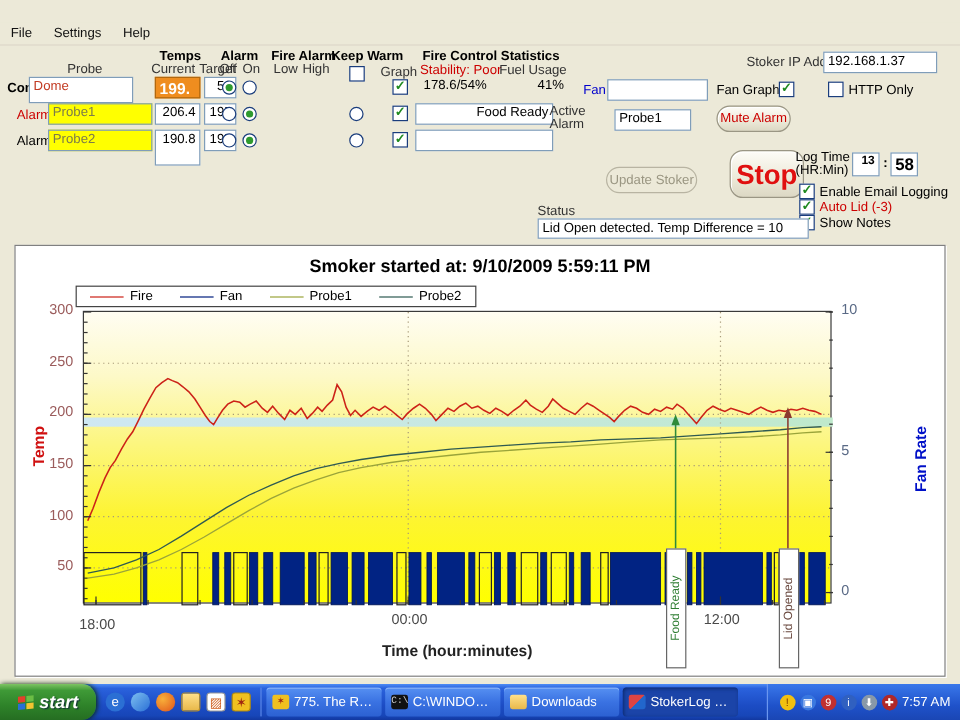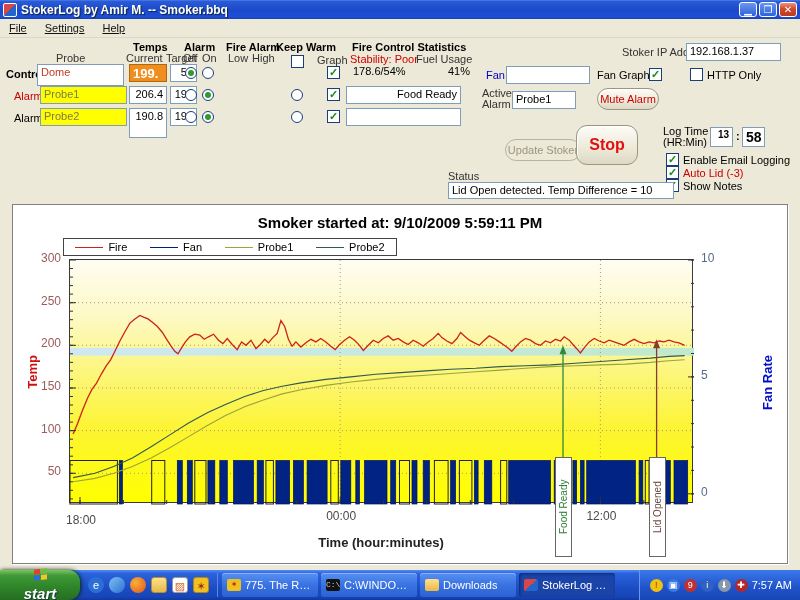--- a/index.html
+++ b/index.html
@@ -13,21 +13,21 @@
     display:flex;align-items:center;padding:0 3px;color:#fff;}
   .titlebar .appicon{width:14px;height:14px;margin-right:4px;background:linear-gradient(135deg,#d44 0 50%,#26c 50% 100%);border:1px solid #fff;border-radius:2px;}
   .titlebar .ttext{font-size:12px;font-weight:bold;text-shadow:1px 1px 1px #123;}
   .winbtns{margin-left:auto;display:flex;gap:2px;}
   .winbtn{width:18px;height:15px;border:1px solid #fff;border-radius:3px;color:#fff;font-size:10px;line-height:13px;text-align:center;
     background:linear-gradient(180deg,#6a96f0,#2f62d8);}
   .winbtn.close{background:linear-gradient(180deg,#ee9180,#d2492c 45%,#b83a20);}
 
   
   .menubar{position:absolute;left:0;top:19px;width:800px;height:19px;background:#ece9d8;border-bottom:1px solid #dcd8c8;
-    display:flex;align-items:center;gap:0;font-size:11px;color:#111;text-decoration:underline;}
+    display:flex;align-items:center;gap:0;font-size:11px;color:#111;}
   .menuitem{padding:2px 9px;}
 
   
   .lbl{position:absolute;font-size:11px;color:#000;white-space:nowrap;}
   .b{font-weight:bold;}
   .red{color:#c00;}
   .blue{color:#00c;}
   .field{position:absolute;background:#fff;border:1px solid #7f9db9;font-size:11px;color:#000;
     padding:1px 3px;overflow:hidden;white-space:nowrap;}
   .cb{position:absolute;width:13px;height:13px;background:#fff;border:1px solid #1a3d7c;font-size:11px;line-height:11px;text-align:center;color:#1f8a1f;}
@@ -57,50 +57,41 @@
   .xlab{position:absolute;left:56px;top:330px;width:624px;text-align:center;font-size:13px;font-weight:bold;color:#222;}
   .ann-box{position:absolute;top:197px;height:100px;width:17px;background:#fff;border:1px solid #666;z-index:6;
     writing-mode:vertical-rl;transform:rotate(180deg);font-size:10px;text-align:center;line-height:15px;}
 
   
   .taskbar{position:absolute;left:0;top:570px;width:800px;height:30px;
     background:linear-gradient(180deg,#4e8cf5 0%,#2a62dd 12%,#1c4cc4 60%,#1746b8 88%,#1238a0 100%);
     display:flex;align-items:center;}
   .startbtn{height:30px;width:80px;border-radius:0 12px 12px 0;display:flex;align-items:center;justify-content:center;gap:5px;
     background:linear-gradient(180deg,#7ec463 0%,#3f9a37 18%,#2e8329 60%,#256d22 100%);
-    box-shadow:1px 0 4px #0a2a0a;color:#fff;font-size:15px;font-weight:bold;font-style:italic;text-shadow:1px 1px 1px #133;flex-direction:column;}
+    box-shadow:1px 0 4px #0a2a0a;color:#fff;font-size:15px;font-weight:bold;font-style:italic;text-shadow:1px 1px 1px #133;}
   .flag{display:grid;grid-template-columns:6px 6px;grid-template-rows:5px 5px;gap:1px;transform:skewY(-6deg);}
   .flag i{display:block;}
   .qlaunch{display:flex;align-items:center;gap:5px;padding:0 8px;border-right:1px solid #5a86e8;height:24px;}
   .qicon{width:16px;height:16px;border-radius:3px;font-size:11px;line-height:16px;text-align:center;color:#fff;}
   .taskgroup{display:flex;gap:3px;padding:0 4px;flex:1;}
   .taskbtn{width:96px;height:24px;border-radius:3px;display:flex;align-items:center;gap:4px;padding:0 5px;
     background:linear-gradient(180deg,#5690f2,#3a72e2 50%,#2c61d2);box-shadow:inset 0 1px 0 #8ab2f8;
     color:#fff;font-size:11px;overflow:hidden;white-space:nowrap;}
   .taskbtn.active{background:#1b44a8;box-shadow:inset 1px 1px 3px #0c2a70;}
   .tbicon{flex:0 0 14px;width:14px;height:12px;border-radius:2px;font-size:8px;line-height:12px;text-align:center;}
   .tblabel{overflow:hidden;text-overflow:ellipsis;}
   .tray{height:30px;display:flex;align-items:center;gap:4px;padding:0 8px 0 10px;border-left:1px solid #6a96f0;
     background:linear-gradient(180deg,#3a78ea,#1f52ca 60%,#1a46b4);color:#fff;font-size:11px;}
   .tricon{width:13px;height:13px;border-radius:50%;font-size:9px;line-height:13px;text-align:center;color:#fff;}
 </style>
 </head>
 <body>
 
 <div class="screen">
 
-  <div class="titlebar">
-    <span class="appicon"></span>
-    <span class="ttext">StokerLog by Amir M. -- Smoker.bbq</span>
-    <span class="winbtns">
-      <span class="winbtn">▁</span>
-      <span class="winbtn">❐</span>
-      <span class="winbtn close">✕</span>
-    </span>
-  </div>
 
   <div class="menubar">
     <span class="menuitem">File</span>
     <span class="menuitem">Settings</span>
     <span class="menuitem">Help</span>
   </div>
 
   <span class="lbl b" style="left:133px;top:41px">Temps</span>
   <span class="lbl" style="left:56px;top:52px;color:#333">Probe</span>
   <span class="lbl" style="left:126px;top:52px;color:#333">Current</span>
@@ -115,21 +106,21 @@
   <span class="cb" style="left:291px;top:55px"></span>
   <span class="lbl" style="left:317px;top:54px;color:#333">Graph</span>
 
   <span class="lbl b" style="left:352px;top:41px">Fire Control Statistics</span>
   <span class="lbl red" style="left:350px;top:53px">Stability: Poor</span>
   <span class="lbl" style="left:416px;top:53px;color:#333">Fuel Usage</span>
   <span class="lbl" style="left:353px;top:65px">178.6/54%</span>
   <span class="lbl" style="left:448px;top:65px">41%</span>
 
   <span class="lbl b" style="left:6px;top:68px">Control</span>
-  <div class="field" style="left:37px;top:64px;width:87px;height:22px;color:#c23a22">Dome</div>
+  <div class="field" style="left:24px;top:64px;width:87px;height:22px;color:#c23a22">Dome</div>
   <div class="field" style="left:129px;top:64px;width:38px;height:18px;background:#ef8d1f;color:#fff;font-weight:bold;font-size:13px;border-color:#b06810">199.</div>
   <div class="field" style="left:170px;top:64px;width:27px;height:18px;text-align:right">50</div>
   <span class="rd on" style="left:185px;top:67px"></span>
   <span class="rd" style="left:202px;top:67px"></span>
   <span class="cb on" style="left:327px;top:66px"></span>
 
   <span class="lbl red" style="left:14px;top:90px">Alarm</span>
   <div class="field" style="left:40px;top:86px;width:87px;height:18px;background:#ffff00;color:#7c7c4a">Probe1</div>
   <div class="field" style="left:129px;top:86px;width:38px;height:18px;text-align:right">206.4</div>
   <div class="field" style="left:170px;top:86px;width:27px;height:18px;text-align:right">195</div>
@@ -152,29 +143,29 @@
   <span class="lbl" style="left:622px;top:46px;color:#333">Stoker IP Addr</span>
   <div class="field" style="left:686px;top:43px;width:95px;height:18px">192.168.1.37</div>
 
   <span class="lbl blue" style="left:486px;top:69px">Fan</span>
   <div class="field" style="left:506px;top:66px;width:84px;height:18px"></div>
   <span class="lbl" style="left:597px;top:69px">Fan Graph</span>
   <span class="cb on" style="left:649px;top:68px"></span>
   <span class="cb" style="left:690px;top:68px"></span>
   <span class="lbl" style="left:707px;top:69px">HTTP Only</span>
 
-  <span class="lbl" style="left:482px;top:88px;color:#333;text-align:left;width:26px;line-height:11px">
+  <span class="lbl" style="left:458px;top:88px;color:#333;text-align:left;width:26px;line-height:11px">
     <span>Active</span><br>
     <span>Alarm</span>
   </span>
   <div class="field" style="left:512px;top:91px;width:64px;height:18px">Probe1</div>
   <div class="btn" style="left:597px;top:88px;width:62px;height:22px;line-height:20px;color:#c00">Mute Alarm</div>
 
   <div class="btn disabled" style="left:505px;top:139px;width:76px;height:22px;line-height:20px">Update Stoker</div>
-  <div class="btn" style="left:576px;top:125px;width:62px;height:40px;line-height:38px;color:#e01010;font-size:16px;font-weight:bold">Stop</div>
+  <div class="btn" style="left:608px;top:125px;width:62px;height:40px;line-height:38px;color:#e01010;font-size:23px;font-weight:bold">Stop</div>
 
   <span class="lbl" style="left:663px;top:126px;line-height:11px">
     <span>Log Time</span><br>
     <span>(HR:Min)</span>
   </span>
   <div class="field" style="left:710px;top:127px;width:23px;height:20px;font-size:10px;font-weight:bold;text-align:right">13</div>
   <span class="lbl b" style="left:736px;top:130px">:</span>
   <div class="field" style="left:742px;top:127px;width:23px;height:20px;font-size:14px;font-weight:bold;text-align:center">58</div>
 
   <span class="cb on" style="left:666px;top:153px"></span>

